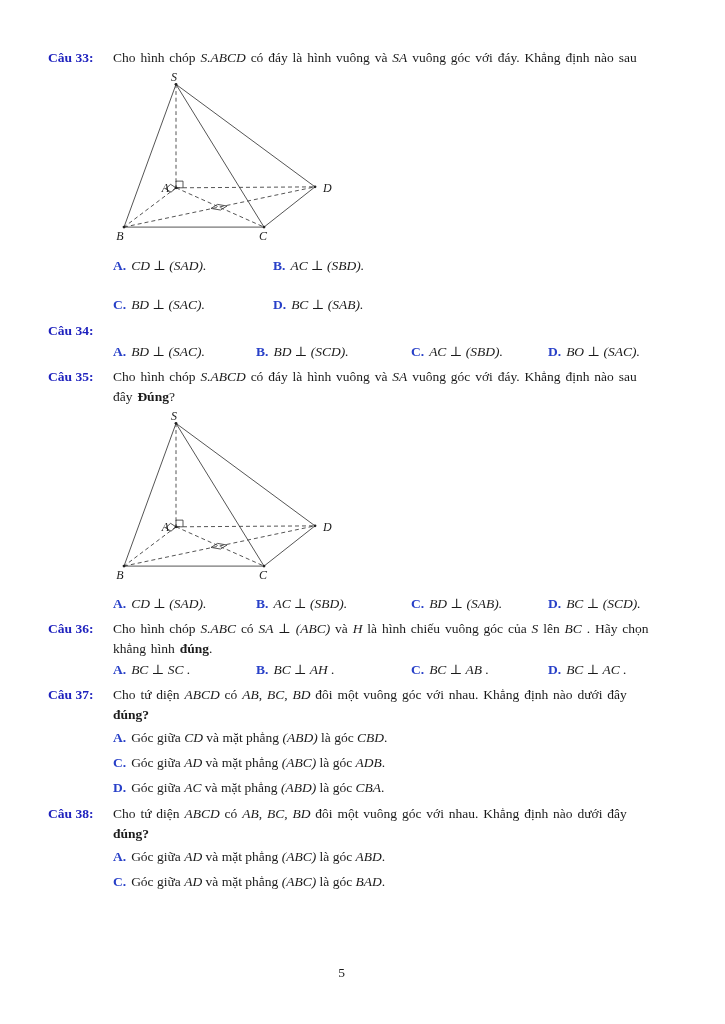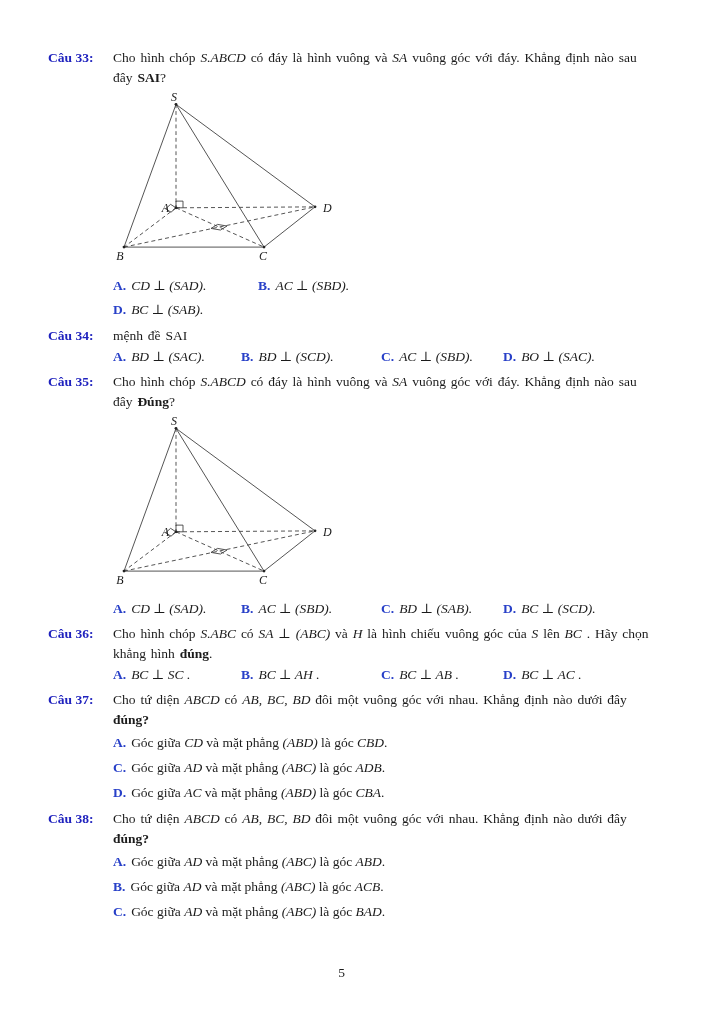--- a/index.html
+++ b/index.html
@@ -22,21 +22,21 @@
     font-weight:bold;
     color:#1f22be;
     white-space:nowrap;
   }
   .q-body { flex:1; }
   .q-line { word-spacing:1.5px; }
   .seg-p { font-style:normal; }
   .seg-m { font-style:italic;text-align:right; }
   .seg-b { font-weight:bold; }
   .figure-wrap { margin:2px 0 2px 65px; }
-  .options { margin-left:65px; }
+  .options { margin-left:65px;gap:15px; }
   .options-grid2 { display:grid; grid-template-columns:145px 175px; }
   .options-grid2 .option { height:24px; line-height:24px; }
   .options-row { display:grid; grid-template-columns:128px 140px 122px 130px; }
   .options-row .option { height:22px; line-height:22px; white-space:nowrap; }
   .options-list .option { height:25px; line-height:25px; white-space:nowrap; }
   .opt-letter { font-weight:bold; color:#2840c8; margin-right:5px; }
   .opt-text .seg-m, .opt-math { font-style:italic; }
   .page-number {
     position:absolute; left:0; right:0; top:963px;
     text-align:center; font-size:13.5px; color:#1b1b1b;
@@ -56,21 +56,20 @@
 </head>
 <body>
 
 <div class="page">
   <div class="content">
       <div class="question">
         <div class="q-head">
           <span class="q-label">Câu 33:</span>
           <div class="q-body">
             <div class="q-line"><span class="seg-p">Cho hình chóp </span><span class="seg-m">S.ABCD</span><span class="seg-p"> có đáy là hình vuông và </span><span class="seg-m">SA</span><span class="seg-p"> vuông góc với đáy. Khẳng định nào sau</span></div>
-            <div class="q-line"><span class="seg-p">đây </span><span class="seg-b">SAI</span><span class="seg-p">?</span></div>
           </div>
         </div>
         <div class="figure-wrap">
           <svg class="pyramid" width="225" height="182" viewBox="0 0 225 190" preserveAspectRatio="none">
             <line x1="63" y1="15" x2="11" y2="164"></line>
             <line x1="63" y1="15" x2="151" y2="164"></line>
             <line x1="63" y1="15" x2="202" y2="122"></line>
             <line x1="11" y1="164" x2="151" y2="164"></line>
             <line x1="151" y1="164" x2="202" y2="122"></line>
             <line x1="63" y1="15" x2="63" y2="123" class="dash"></line>
@@ -89,28 +88,28 @@
             <text x="61" y="11" text-anchor="middle">S</text>
             <text x="56" y="127" text-anchor="end">A</text>
             <text x="7" y="178" text-anchor="middle">B</text>
             <text x="150" y="178" text-anchor="middle">C</text>
             <text x="210" y="127" text-anchor="start">D</text>
           </svg>
         </div>
         <div class="options options-grid2">
           <div class="option"><span class="opt-letter">A.</span><span class="opt-text"><span class="seg-m">CD ⊥ (SAD).</span></span></div>
           <div class="option"><span class="opt-letter">B.</span><span class="opt-text"><span class="seg-m">AC ⊥ (SBD).</span></span></div>
+          <div class="option"><span class="opt-letter">C.</span><span class="opt-text"><span class="seg-m">BD ⊥ (SAC).</span></span></div>
           <div class="option"><span class="opt-letter">D.</span><span class="opt-text"><span class="seg-m">BC ⊥ (SAB).</span></span></div>
         </div>
       </div>
       <div class="question">
         <div class="q-head">
           <span class="q-label">Câu 34:</span>
           <div class="q-body">
-            <div class="q-line"><span class="seg-p">mệnh đề SAI</span></div>
           </div>
         </div>
         <div class="options options-row">
           <div class="option"><span class="opt-letter">A.</span><span class="opt-text"><span class="seg-m">BD ⊥ (SAC).</span></span></div>
           <div class="option"><span class="opt-letter">B.</span><span class="opt-text"><span class="seg-m">BD ⊥ (SCD).</span></span></div>
           <div class="option"><span class="opt-letter">C.</span><span class="opt-text"><span class="seg-m">AC ⊥ (SBD).</span></span></div>
           <div class="option"><span class="opt-letter">D.</span><span class="opt-text"><span class="seg-m">BO ⊥ (SAC).</span></span></div>
         </div>
       </div>
       <div class="question">
@@ -187,19 +186,18 @@
       <div class="question">
         <div class="q-head">
           <span class="q-label">Câu 38:</span>
           <div class="q-body">
             <div class="q-line"><span class="seg-p">Cho tứ diện </span><span class="seg-m">ABCD</span><span class="seg-p"> có </span><span class="seg-m">AB</span><span class="seg-p">, </span><span class="seg-m">BC</span><span class="seg-p">, </span><span class="seg-m">BD</span><span class="seg-p"> đôi một vuông góc với nhau. Khẳng định nào dưới đây</span></div>
             <div class="q-line"><span class="seg-b">đúng?</span></div>
           </div>
         </div>
         <div class="options options-list">
           <div class="option"><span class="opt-letter">A.</span><span class="opt-text"><span class="seg-p">Góc giữa </span><span class="seg-m">AD</span><span class="seg-p"> và mặt phẳng </span><span class="seg-m">(ABC)</span><span class="seg-p"> là góc </span><span class="seg-m">ABD</span><span class="seg-p">.</span></span></div>
-          <div class="option"><span class="opt-letter">B.</span><span class="opt-text"><span class="seg-p">Góc giữa </span><span class="seg-m">AD</span><span class="seg-p"> và mặt phẳng </span><span class="seg-m">(ABC)</span><span class="seg-p"> là góc </span><span class="seg-m">ACB</span><span class="seg-p">.</span></span></div>
           <div class="option"><span class="opt-letter">C.</span><span class="opt-text"><span class="seg-p">Góc giữa </span><span class="seg-m">AD</span><span class="seg-p"> và mặt phẳng </span><span class="seg-m">(ABC)</span><span class="seg-p"> là góc </span><span class="seg-m">BAD</span><span class="seg-p">.</span></span></div>
         </div>
       </div>
     </div>
   <div class="page-number">5</div>
 </div>
 
 </body></html>

